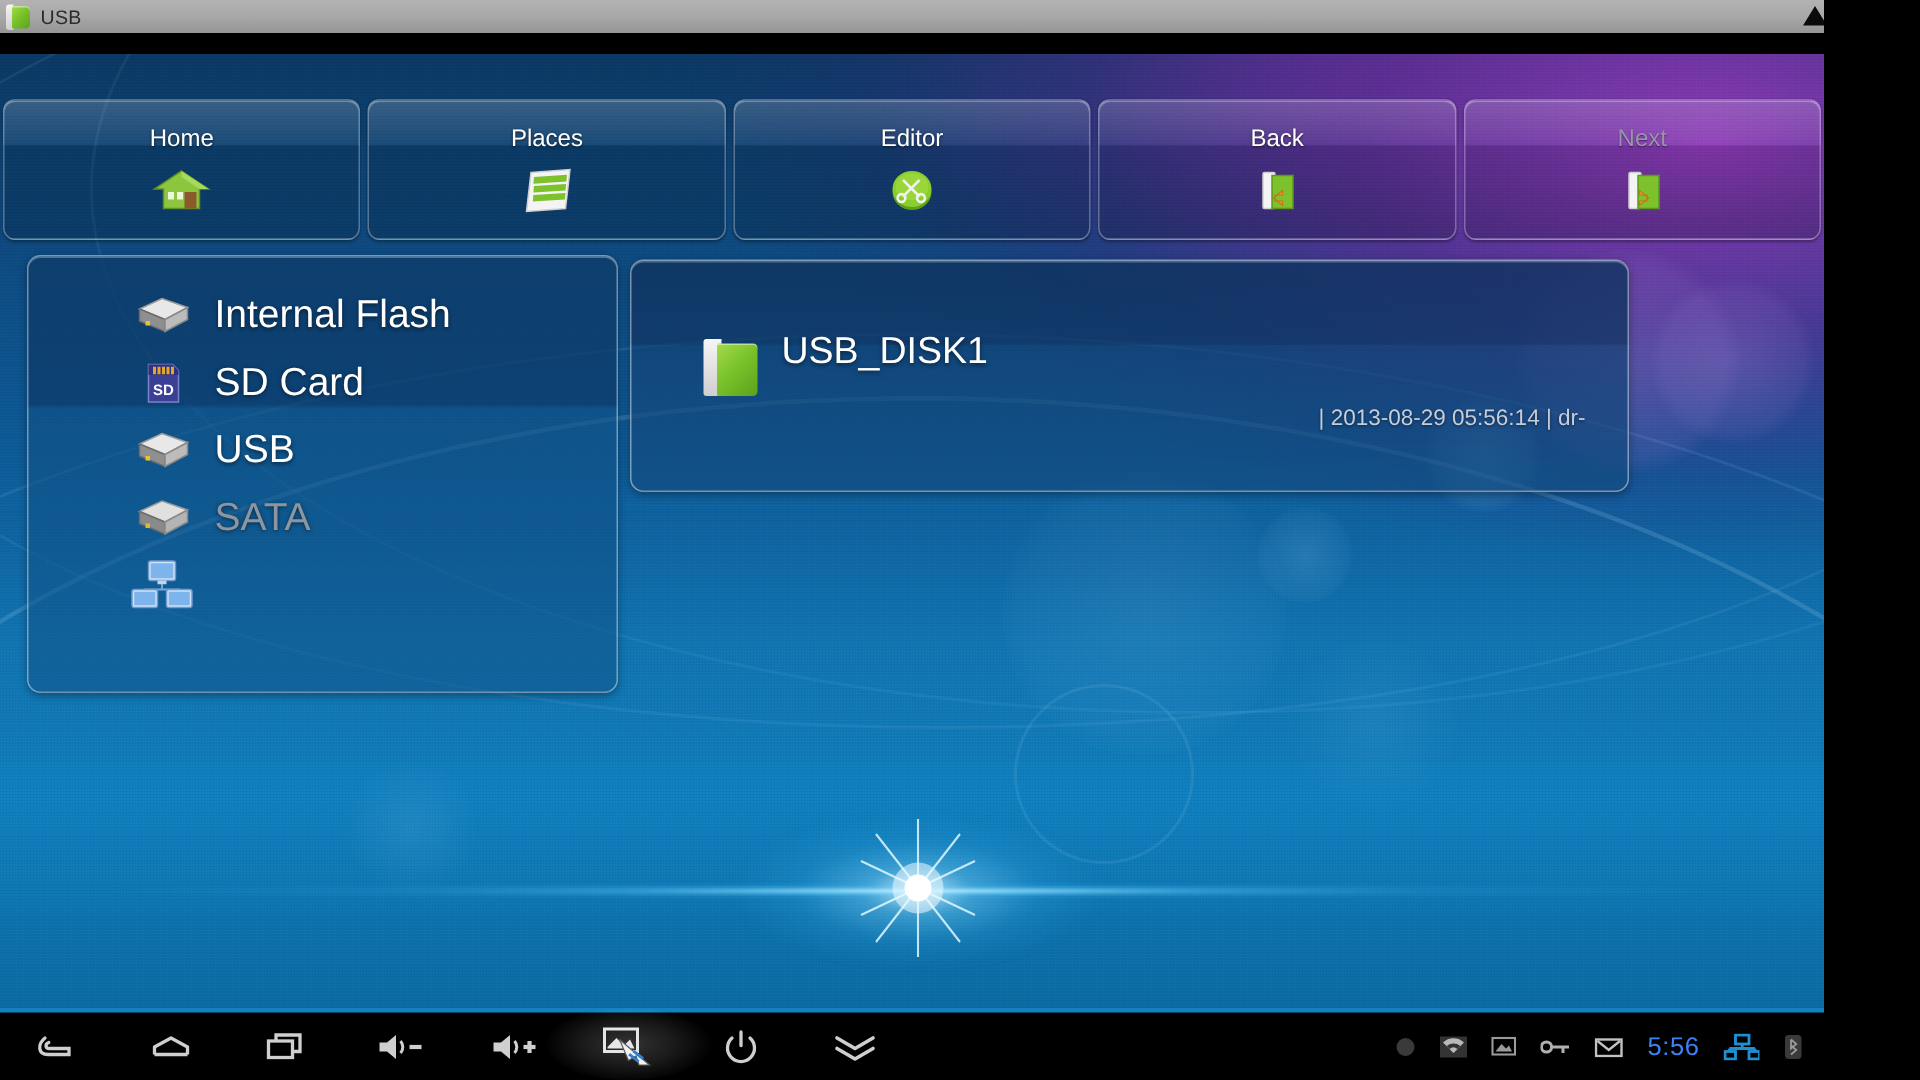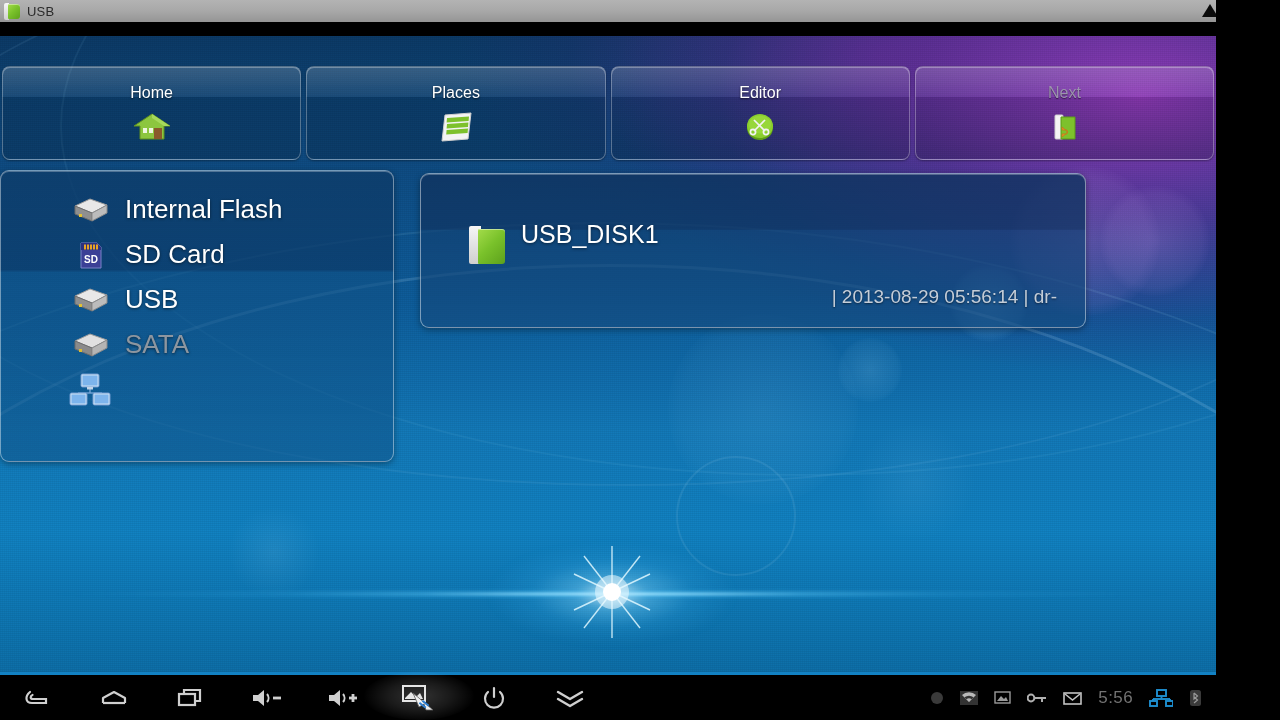--- a/index.html
+++ b/index.html
@@ -65,53 +65,53 @@
     border:1px solid rgba(255,255,255,.30);
     background: linear-gradient(to bottom, rgba(255,255,255,.18) 0%, rgba(255,255,255,.06) 32%, rgba(0,0,0,.10) 33%, rgba(0,0,0,.18) 100%);
     box-shadow: inset 0 1px 0 rgba(255,255,255,.30), 0 1px 2px rgba(0,0,0,.35);
     display:flex; flex-direction:column; align-items:center; justify-content:flex-start;
     padding-top:18px; cursor:pointer; }
   .tbtn .tlabel { font-size:16px; color:#fff; text-shadow:0 1px 2px rgba(0,0,0,.65); line-height:1; }
   .tbtn.disabled .tlabel { color:#9b93ad; text-shadow:0 1px 1px rgba(0,0,0,.5); }
   .tbtn .ticon { margin-top:9px; width:42px; height:34px; position:relative; }
 
   
-  #sidebar { position:absolute; left:0; top:134px; width:394px; height:292px;
+  #sidebar { position:absolute; left:18px; top:134px; width:394px; height:292px;
     border-radius:9px; border:1px solid rgba(255,255,255,.42);
     background: linear-gradient(to bottom, rgba(14,60,105,.80) 0%, rgba(12,58,104,.72) 34%, rgba(16,80,132,.62) 35%, rgba(16,86,140,.58) 100%);
     box-shadow: inset 0 1px 0 rgba(255,255,255,.28), 0 2px 6px rgba(0,0,0,.35);
     padding-top:16px; }
   .srow { display:flex; align-items:center; height:45px; padding-left:66px; cursor:pointer; }
   .srow .sicon { width:46px; height:40px; position:relative; flex:0 0 46px; margin-right:12px; }
   .srow .slabel { font-size:26px; color:#fff; text-shadow:0 1px 3px rgba(0,0,0,.55); }
   .srow.disabled .slabel { color:#8d96a0; }
 
   
   #filepanel { position:absolute; left:420px; top:137px; width:666px; height:155px;
     border-radius:9px; border:1px solid rgba(255,255,255,.45);
     background: linear-gradient(to bottom, rgba(16,52,96,.82) 0%, rgba(16,54,100,.78) 36%, rgba(18,66,116,.70) 37%, rgba(20,76,128,.66) 100%);
     box-shadow: inset 0 1px 0 rgba(255,255,255,.26), 0 2px 6px rgba(0,0,0,.35); }
   #fileitem { position:relative; height:155px; cursor:pointer; }
   #file-icon { position:absolute; left:48px; top:52px; width:36px; height:38px; }
   #file-name { position:absolute; left:100px; top:46px; font-size:25px; color:#fff;
     text-shadow:0 1px 3px rgba(0,0,0,.5); }
-  #file-meta { position:absolute; right:28px; top:112px; font-size:19px; color:#c4cdd8;
+  #file-meta { position:absolute; right:28px; top:96px; font-size:15px; color:#c4cdd8;
     text-shadow:0 1px 2px rgba(0,0,0,.5); }
 
   
   #navbar { position:absolute; left:0; top:672px; width:1280px; height:48px; background:#000; }
   #navtop { position:absolute; left:0; top:0; width:1216px; height:3px; background:#1282c4; }
   #navleft { position:absolute; left:0; top:3px; height:45px; display:flex; align-items:center; }
   .nbtn { width:76px; height:45px; display:flex; align-items:center; justify-content:center; cursor:pointer; }
   #shot-hl { position:absolute; left:364px; top:0; width:110px; height:48px;
     background: radial-gradient(ellipse 56px 26px at 55px 24px, rgba(255,255,255,.20) 0%, rgba(255,255,255,.10) 55%, rgba(255,255,255,0) 100%);
     border-radius:50%; pointer-events:none; }
   #navright { position:absolute; right:78px; top:3px; height:45px; display:flex; align-items:center; gap:16px; }
   .sicn { display:flex; align-items:center; justify-content:center; }
-  #clock { font-size:17px; color:#737373; letter-spacing:.4px; }
+  #clock { font-size:17px; color:#3b82f6; letter-spacing:.4px; }
 
   svg { display:block; }
 </style>
 </head>
 <body>
 
 <div id="screen">
 
   <div id="app">
     <div id="wall"></div>
@@ -185,20 +185,30 @@
             <g stroke="#f2f2f2" stroke-width="1.7" fill="none">
               <line x1="15" y1="10" x2="26" y2="21"></line>
               <line x1="26" y1="10" x2="15" y2="21"></line>
               <circle cx="14" cy="22" r="2.6"></circle>
               <circle cx="27" cy="22" r="2.6"></circle>
             </g>
           </svg>
         </div>
       </div>
 
+      <div class="tbtn">
+        <div class="tlabel">Back</div>
+        <div class="ticon">
+          <svg width="42" height="34" viewBox="0 0 42 34">
+            <rect x="12" y="5" width="8" height="24" rx="1" fill="#f4f4f4" stroke="#cfcfcf"></rect>
+            <polygon points="18,7 32,7 32,29 18,29" fill="#7dc12c" stroke="#5a9a17"></polygon>
+            <polygon points="20,20 25,20 25,17 19,22 25,27 25,24 20,24" fill="#ef9a2a" stroke="#c5761a" stroke-width=".8"></polygon>
+          </svg>
+        </div>
+      </div>
 
       <div class="tbtn disabled">
         <div class="tlabel">Next</div>
         <div class="ticon">
           <svg width="42" height="34" viewBox="0 0 42 34">
             <rect x="12" y="5" width="8" height="24" rx="1" fill="#f4f4f4" stroke="#cfcfcf"></rect>
             <polygon points="18,7 32,7 32,29 18,29" fill="#7dc12c" stroke="#5a9a17"></polygon>
             <polygon points="24,20 19,20 19,17 25,22 19,27 19,24 24,24" fill="#ef9a2a" stroke="#c5761a" stroke-width=".8"></polygon>
           </svg>
         </div>

